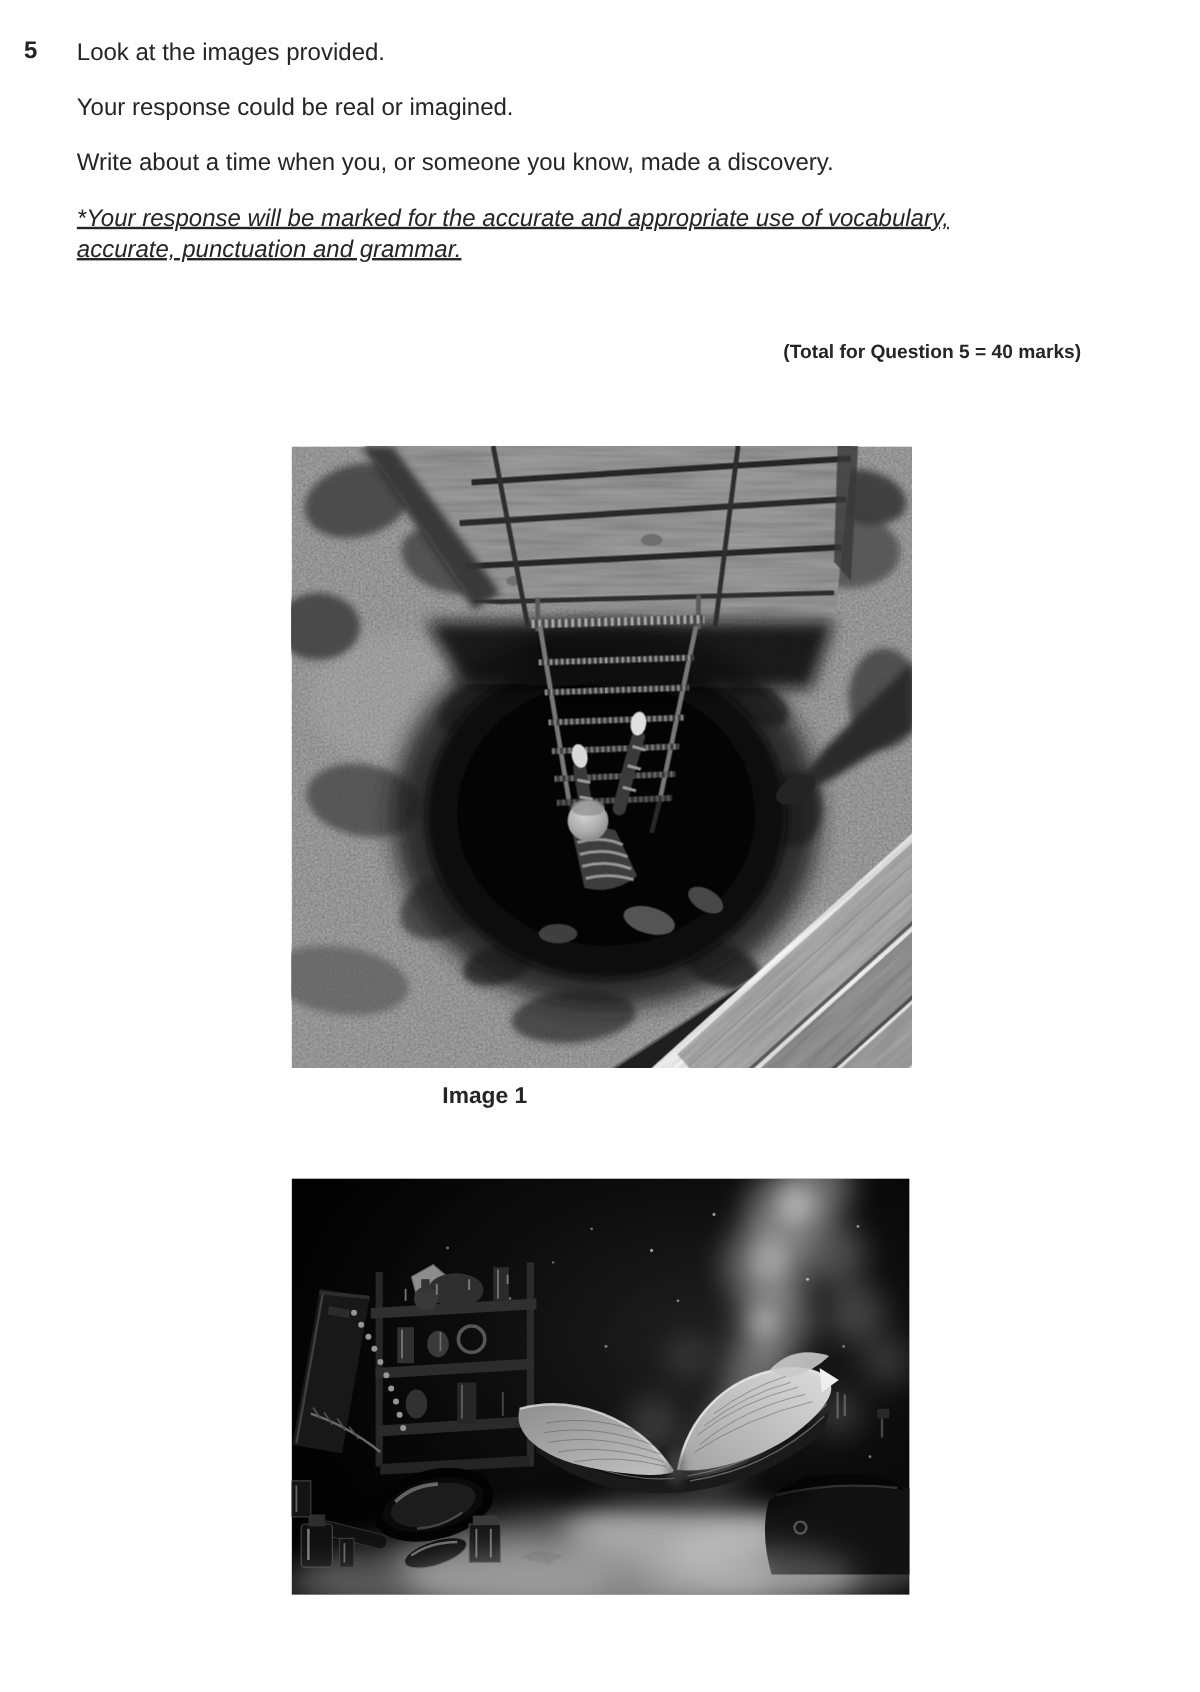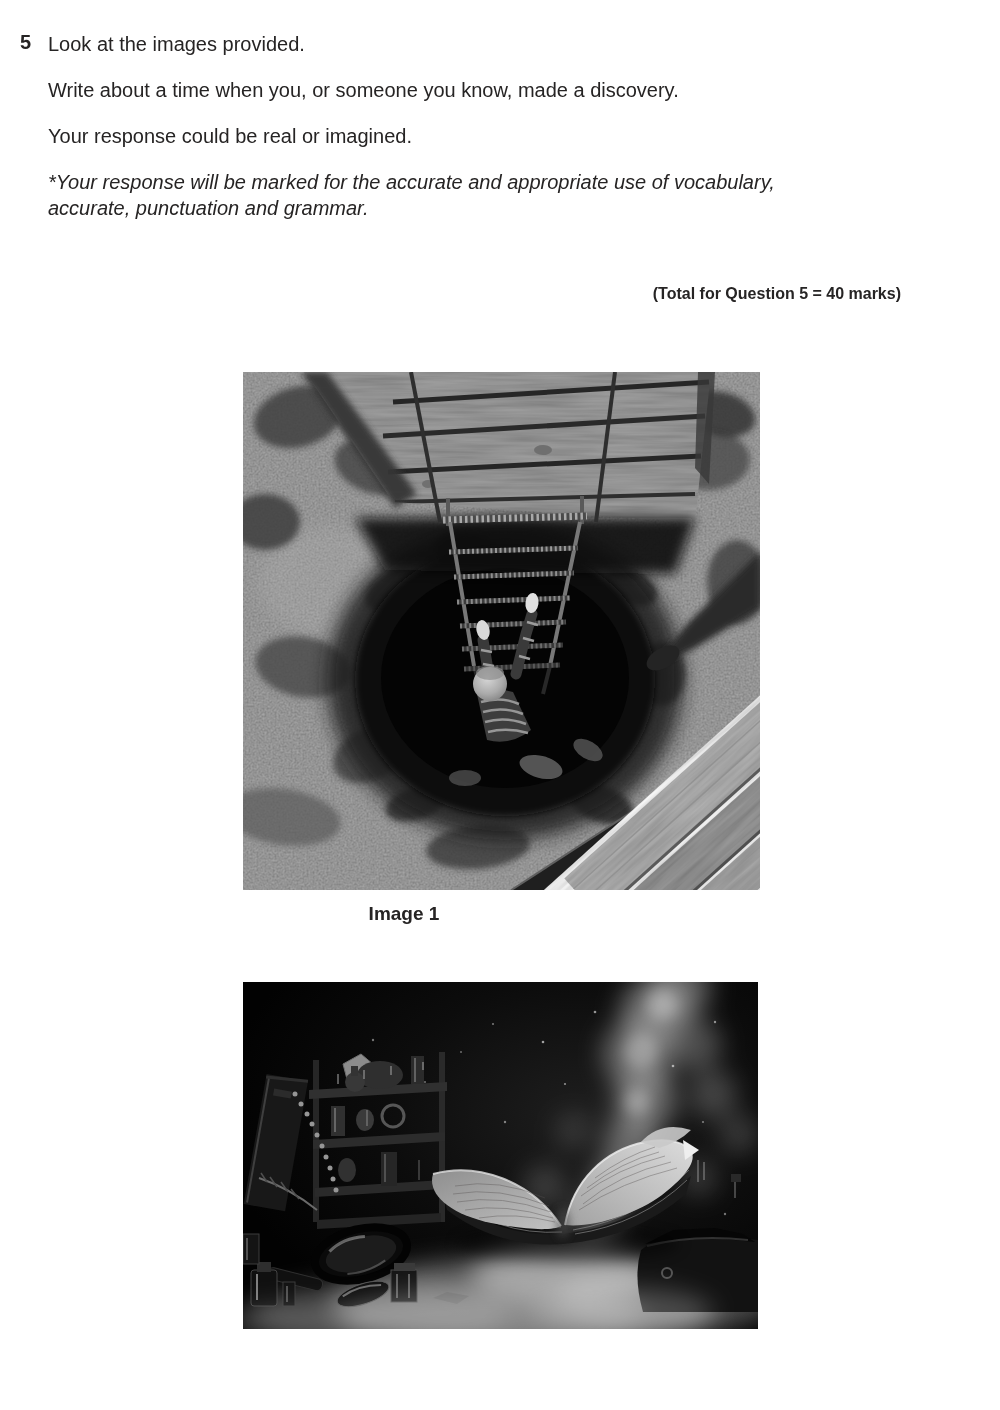--- a/index.html
+++ b/index.html
@@ -1,43 +1,43 @@
 <!DOCTYPE html>
 <html><head>
 <meta charset="utf-8">
 <style>
   html,body{margin:0;padding:0;}
   body{width:1000px;height:1410px;background:#ffffff;position:relative;
        font-family:"Liberation Sans",sans-serif;color:#262424;}
   .page{position:absolute;inset:0;overflow:hidden;}
   .qnum{position:absolute;left:20px;top:31px;font-size:20px;font-weight:700;}
   .qtext{position:absolute;left:48px;top:31px;width:880px;}
-  .qtext p{margin:0 0 20px 0;font-size:20px;line-height:26px;}
-  .note{font-style:italic;}
+  .qtext p{margin:0 0 20px 16px;font-size:20px;line-height:26px;}
+  .note{font-style:italic;text-decoration:underline;}
   .total{position:absolute;top:285px;right:99px;margin:0;font-size:16px;font-weight:700;}
   figure{margin:0;padding:0;position:absolute;}
   #figure-1{left:243px;top:372px;width:517px;height:518px;}
   #figure-2{left:243px;top:982px;width:515px;height:347px;}
   figure svg{display:block;}
   .caption{position:absolute;left:0;width:808px;text-align:center;margin:0;
            font-size:19px;font-weight:700;}
   #caption-1{top:903px;}
   #caption-2{top:1341px;}
 </style>
 </head>
 <body>
 
 <div class="page">
 
   <span class="qnum">5</span>
 
   <div class="qtext">
     <p>Look at the images provided.</p>
+    <p>Your response could be real or imagined.</p>
     <p>Write about a time when you, or someone you know, made a discovery.</p>
-    <p>Your response could be real or imagined.</p>
     <p class="note"><span>*Your response will be marked for the accurate and appropriate use of vocabulary,</span><br><span>accurate, punctuation and grammar.</span></p>
   </div>
 
   <p class="total">(Total for Question 5 = 40 marks)</p>
 
   <figure id="figure-1">
     <svg width="517" height="518" viewBox="0 0 517 518" role="img" aria-label="Black-and-white photograph taken from above of a child in a striped top climbing a metal ladder out of a dark circular hole dug in rocky ground, with wooden boards at the top and timber beams at the lower right">
       <defs>
         <filter id="ground" x="0" y="0" width="100%" height="100%">
           <feTurbulence type="fractalNoise" baseFrequency="0.5" numOctaves="3" seed="11" result="n"></feTurbulence>

